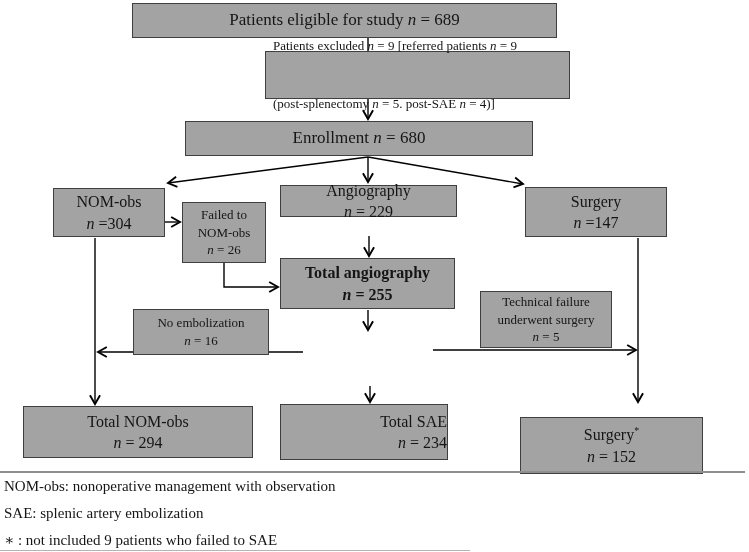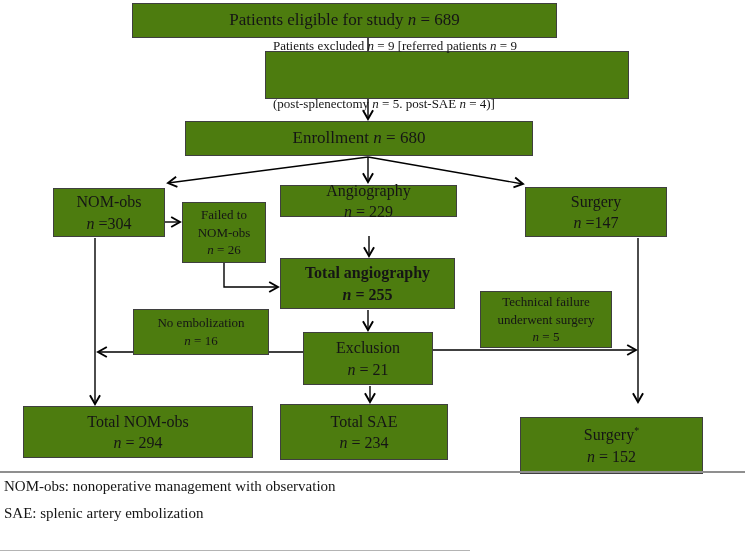--- a/index.html
+++ b/index.html
@@ -3,46 +3,46 @@
 <meta charset="utf-8">
 <style>
   html,body{margin:0;padding:0;background:#fff;}
   #stage{
     position:relative;width:749px;height:552px;background:#ffffff;
     font-family:"Liberation Serif","DejaVu Serif",serif;color:#151515;
     overflow:hidden;
   }
   #arrows{position:absolute;left:0;top:0;width:749px;height:552px;z-index:1;}
   .box{
-    position:absolute;box-sizing:border-box;background:#4d7c0f;
+    position:absolute;box-sizing:border-box;background:#a3a3a3;
     border:1.5px solid #3f3f3f;z-index:2;
     display:flex;flex-direction:column;align-items:center;justify-content:center;
     text-align:center;line-height:1.32;
   }
   .fz-lg{font-size:17px;}
   .fz-md{font-size:16px;}
   .fz-sm{font-size:13px;line-height:1.35;}
   .left-align{align-items:flex-start;text-align:left;padding-left:7px;padding-right:4px;}
   .bl{white-space:nowrap;}
   .bl i{font-style:italic;}
   .bl sup{font-size:0.62em;vertical-align:super;line-height:0;}
   
   #b-eligible        {left:132px;top:3px;  width:425px;height:35px;}
-  #b-excluded        {left:265px;top:51px; width:364px;height:48px;gap:40px;}
+  #b-excluded        {left:265px;top:51px; width:305px;height:48px;gap:40px;}
   #b-enrollment      {left:185px;top:121px;width:348px;height:35px;}
   #b-nom-obs         {left:53px; top:188px;width:112px;height:49px;}
   #b-failed-nom      {left:182px;top:202px;width:84px; height:61px;}
   #b-angiography     {left:280px;top:185px;width:177px;height:32px;}
   #b-total-angio     {left:280px;top:258px;width:175px;height:51px;font-weight:bold;}
   #b-surgery         {left:525px;top:187px;width:142px;height:50px;}
   #b-no-embol        {left:133px;top:309px;width:136px;height:46px;}
   #b-exclusion       {left:303px;top:332px;width:130px;height:53px;}
   #b-tech-fail       {left:480px;top:291px;width:132px;height:57px;}
   #b-total-nom       {left:23px; top:406px;width:230px;height:52px;}
-  #b-total-sae       {left:280px;top:404px;width:168px;height:56px;}
+  #b-total-sae       {left:280px;top:404px;width:168px;height:56px;align-items:flex-end;}
   #b-surgery-final   {left:520px;top:404px;width:183px;height:57px;margin-top:13px;}
   .divider{position:absolute;left:0;top:471px;width:745px;height:2px;background:#8f8f8f;z-index:2;}
   .bottom-line{position:absolute;left:0;top:550px;width:470px;height:1px;background:#b4b4b4;z-index:2;}
   .foot{position:absolute;left:4px;z-index:2;font-size:15px;white-space:nowrap;}
   #foot-1{top:478px;}
   #foot-2{top:505px;}
   #foot-3{top:531px;}
 </style>
 </head>
 <body>
@@ -109,24 +109,20 @@
   <div class="box fz-md" id="b-surgery">
     <div class="bl italic-n">Surgery</div>
     <div class="bl italic-n"><i>n</i> =147</div>
   </div>
 
   <div class="box fz-sm" id="b-no-embol">
     <div class="bl italic-n">No embolization</div>
     <div class="bl italic-n"><i>n</i> = 16</div>
   </div>
 
-  <div class="box fz-md" id="b-exclusion">
-    <div class="bl italic-n">Exclusion</div>
-    <div class="bl italic-n"><i>n</i> = 21</div>
-  </div>
 
   <div class="box fz-sm" id="b-tech-fail">
     <div class="bl italic-n">Technical failure</div>
     <div class="bl italic-n">underwent surgery</div>
     <div class="bl italic-n"><i>n</i> = 5</div>
   </div>
 
   <div class="box fz-md" id="b-total-nom">
     <div class="bl italic-n">Total NOM-obs</div>
     <div class="bl italic-n"><i>n</i> = 294</div>
@@ -139,16 +135,17 @@
 
   <div class="box fz-md" id="b-surgery-final">
     <div class="bl italic-n sup-star">Surgery<sup>*</sup></div>
     <div class="bl italic-n"><i>n</i> = 152</div>
   </div>
 
   <div class="divider"></div>
 
   <div class="foot" id="foot-1">NOM-obs: nonoperative management with observation</div>
   <div class="foot" id="foot-2">SAE: splenic artery embolization</div>
+  <div class="foot" id="foot-3">∗ : not included 9 patients who failed to SAE</div>
 
   <div class="bottom-line"></div>
 
 </div>
 
 </body></html>

